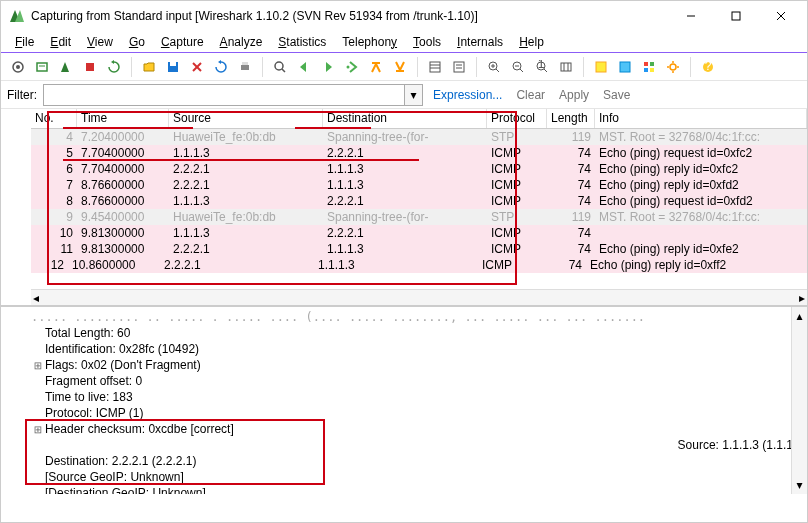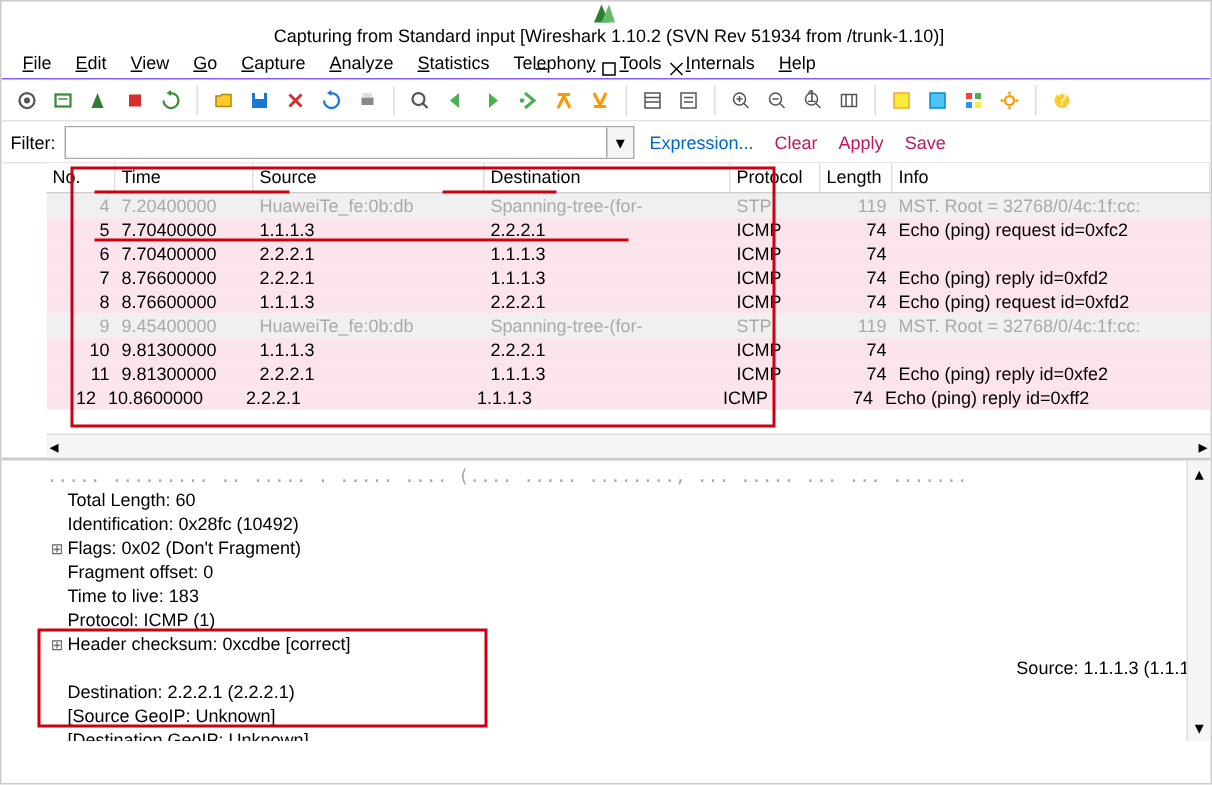--- a/index.html
+++ b/index.html
@@ -1,34 +1,34 @@
 <!DOCTYPE html>
 <html><head>
 <meta charset="utf-8">
 <style>
 * { margin: 0; padding: 0; box-sizing: border-box; font-family: "Segoe UI", Tahoma, sans-serif; font-size: 12px; }
 body { background: #fff; width: 808px; height: 523px; overflow: hidden; position: relative; border: 1px solid #ccc; }
-.titlebar { height: 30px; display: flex; align-items: center; padding: 0 4px 0 8px; flex-direction: column; }
+.titlebar { height: 30px; display: flex; align-items: center; padding: 0 4px 0 8px; }
 .titlebar .logo { width: 16px; height: 16px; margin-right: 6px; display: inline-flex; align-items: center; justify-content: center; }
 .titlebar .title { flex: 1; color: #000; }
 .titlebar .winbtns { display: flex; gap: 0; }
 .winbtn { width: 45px; height: 30px; display: flex; align-items: center; justify-content: center; color: #000; }
 .menubar { height: 22px; display: flex; align-items: center; padding: 0 6px; border-bottom: 1px solid #8b5cf6; }
 .menuitem { padding: 2px 8px; cursor: default; }
 .menuitem u { text-decoration: underline; }
 .toolbar { height: 28px; display: flex; align-items: center; padding: 2px 4px; border-bottom: 1px solid #e5e5e5; gap: 2px; }
 .tbgroup { display: flex; align-items: center; gap: 2px; padding: 0 2px; }
 .tbsep { width: 1px; height: 20px; background: #ddd; margin: 0 2px; }
 .tbtn { width: 22px; height: 22px; display: flex; align-items: center; justify-content: center; border: 1px solid transparent; border-radius: 2px; }
 .filterbar { height: 28px; display: flex; align-items: center; padding: 2px 6px; gap: 6px; border-bottom: 1px solid #e5e5e5; }
 .filterlabel { font-size: 12px; }
 .filterinput { flex: 0 0 380px; height: 22px; border: 1px solid #aaa; display: flex; }
 .filterinput input { flex: 1; border: none; outline: none; padding: 0 4px; font-size: 12px; }
 .filterdrop { width: 18px; border-left: 1px solid #aaa; display: flex; align-items: center; justify-content: center; background: #f5f5f5; }
-.filteraction { color: #be185d; padding: 0 4px; cursor: default; }
+.filteraction { color: #737373; padding: 0 4px; cursor: default; }
 .filteraction.link { color: #0066cc; }
 .packetlist { border-bottom: 1px solid #ccc; position: relative; padding-left: 30px; }
 .listheader { display: flex; height: 20px; border-bottom: 1px solid #ccc; background: #fff; }
 .colh { border-right: 1px solid #e0e0e0; padding: 2px 4px; overflow: hidden; white-space: nowrap; }
 .listbody { height: 160px; overflow: hidden; font-family: Consolas, "Courier New", monospace; font-size: 12px; }
 .row { display: flex; height: 16px; align-items: center; white-space: nowrap; }
 .cell { padding: 0 4px; overflow: hidden; }
 .row.stp { background: #f0f0f0; color: #aaa; }
 .row.icmp-req { background: #fce4ec; }
 .row.icmp-rep { background: #fce4ec; }
@@ -313,20 +313,21 @@
         <span class="cell" style="width:48px;text-align:right">74</span>
         <span class="cell" style="flex:1">Echo (ping) request  id=0xfc2</span>
       </div>
       <div class="row icmp-rep">
         <span class="cell" style="width:46px;text-align:right">6</span>
         <span class="cell" style="width:92px">7.70400000</span>
         <span class="cell" style="width:154px">2.2.2.1</span>
         <span class="cell" style="width:164px">1.1.1.3</span>
         <span class="cell" style="width:60px">ICMP</span>
         <span class="cell" style="width:48px;text-align:right">74</span>
+        <span class="cell" style="flex:1">Echo (ping) reply    id=0xfc2</span>
       </div>
       <div class="row icmp-rep">
         <span class="cell" style="width:46px;text-align:right">7</span>
         <span class="cell" style="width:92px">8.76600000</span>
         <span class="cell" style="width:154px">2.2.2.1</span>
         <span class="cell" style="width:164px">1.1.1.3</span>
         <span class="cell" style="width:60px">ICMP</span>
         <span class="cell" style="width:48px;text-align:right">74</span>
         <span class="cell" style="flex:1">Echo (ping) reply    id=0xfd2</span>
       </div>

